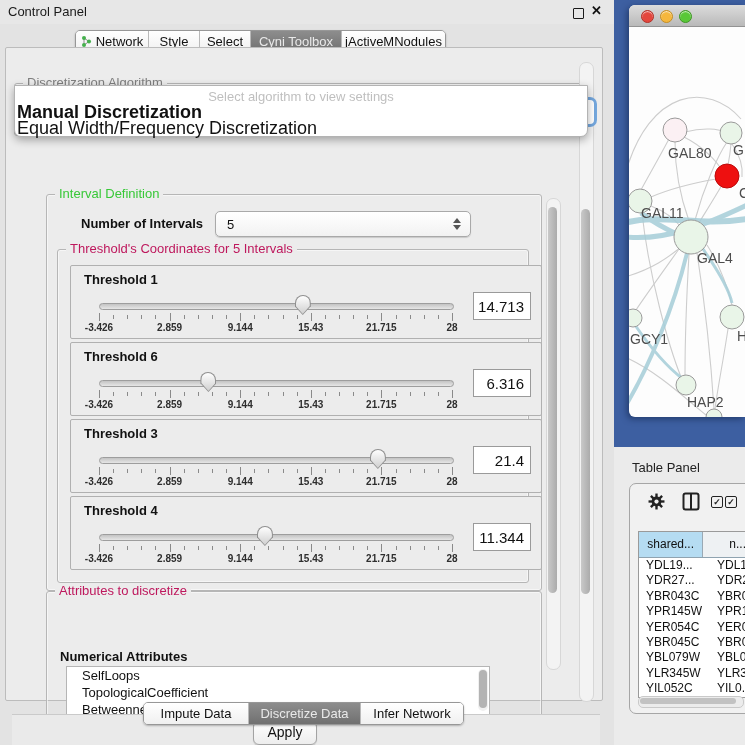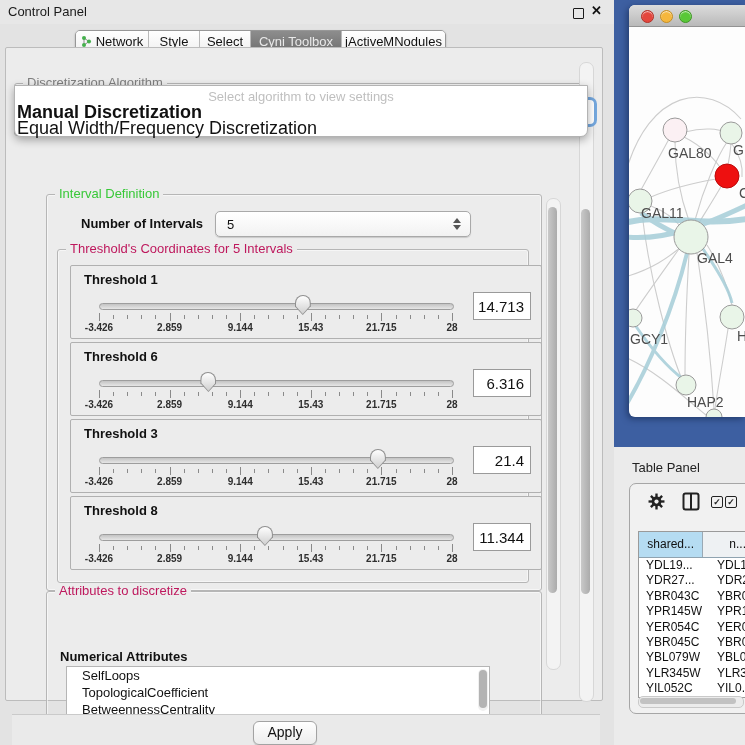--- a/index.html
+++ b/index.html
@@ -325,21 +325,21 @@
                 <span class="tick-label" style="left: 60%;">15.43</span>
                 <span class="tick-label" style="left: 80%;">21.715</span>
                 <span class="tick-label" style="left: 100%;">28</span>
               </div>
             <div class="th-handle" style="left: 78.9983%;"></div>
           </div>
           <div class="thr-value">21.4</div>
         </div>
 
         <div class="thr-box" style="left:12px;top:246px;">
-          <div class="thr-label">Threshold 8</div>
+          <div class="thr-label">Threshold 4</div>
           <div class="slider">
             <div class="track"></div>
             <div class="ticks">
                 <div class="tick major" style="left: 0%;"></div>
                 <div class="tick" style="left: 4%;"></div>
                 <div class="tick" style="left: 8%;"></div>
                 <div class="tick" style="left: 12%;"></div>
                 <div class="tick" style="left: 16%;"></div>
                 <div class="tick major" style="left: 20%;"></div>
                 <div class="tick" style="left: 24%;"></div>
@@ -396,20 +396,31 @@
     </div>
     <div class="vscroll" style="left:573px;top:14px;height:638px;">
       <div class="vthumb" style="top:146px;height:385px;"></div>
     </div>
 
     <div class="abs" id="apply-bar">
       <div id="apply-btn">Apply</div>
     </div>
   </div>
 
+  <div class="abs seg-bar" id="bottom-tabs">
+    <div class="seg" style="width:104px">
+      <span>Impute Data</span>
+    </div>
+    <div class="seg active" style="width:111px">
+      <span>Discretize Data</span>
+    </div>
+    <div class="seg" style="width:102px">
+      <span>Infer Network</span>
+    </div>
+  </div>
 
   <div class="abs" id="right-sec">
     <div class="abs" id="desktop-blue"></div>
 
     <div class="abs" id="net-window">
       <div id="net-titlebar">
         <div class="light" id="light-red"></div>
         <div class="light" id="light-yellow"></div>
         <div class="light" id="light-green"></div>
       </div>

